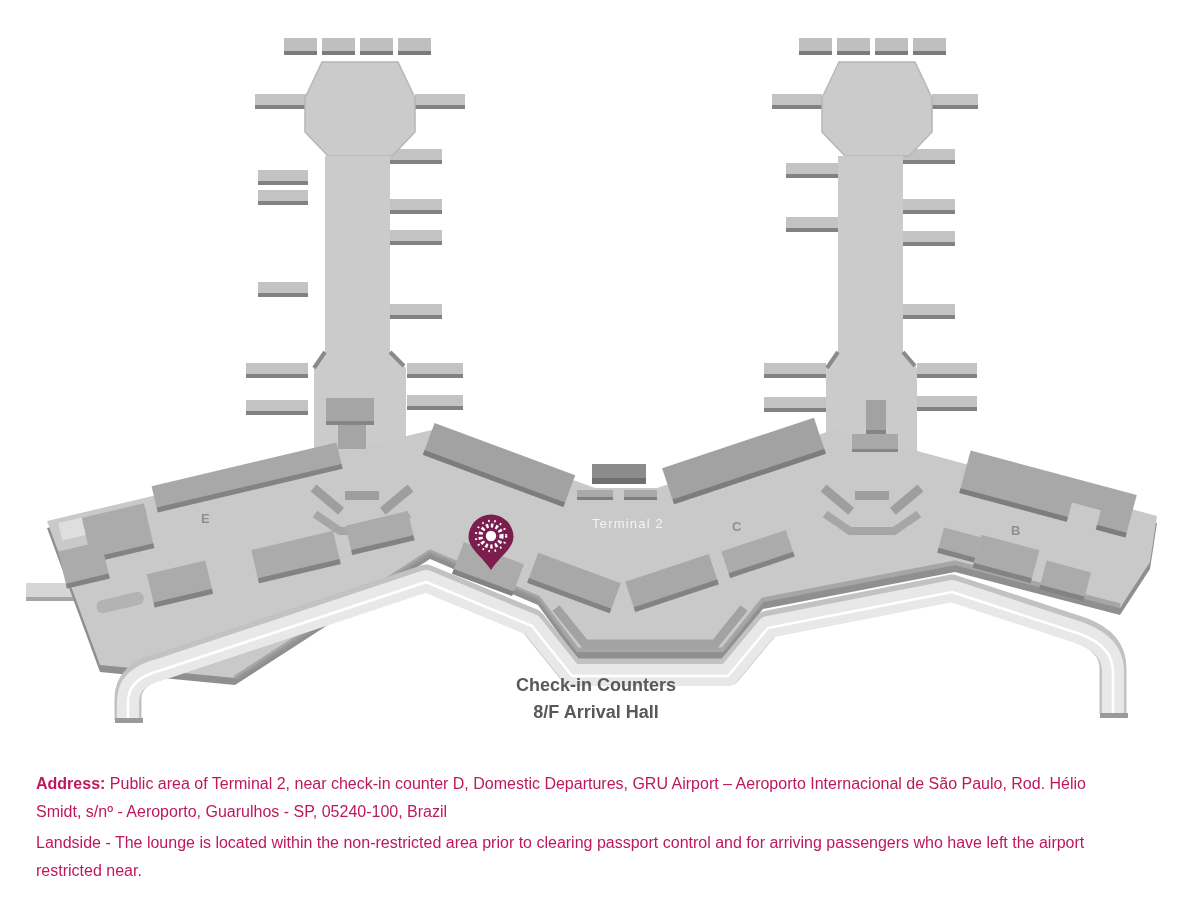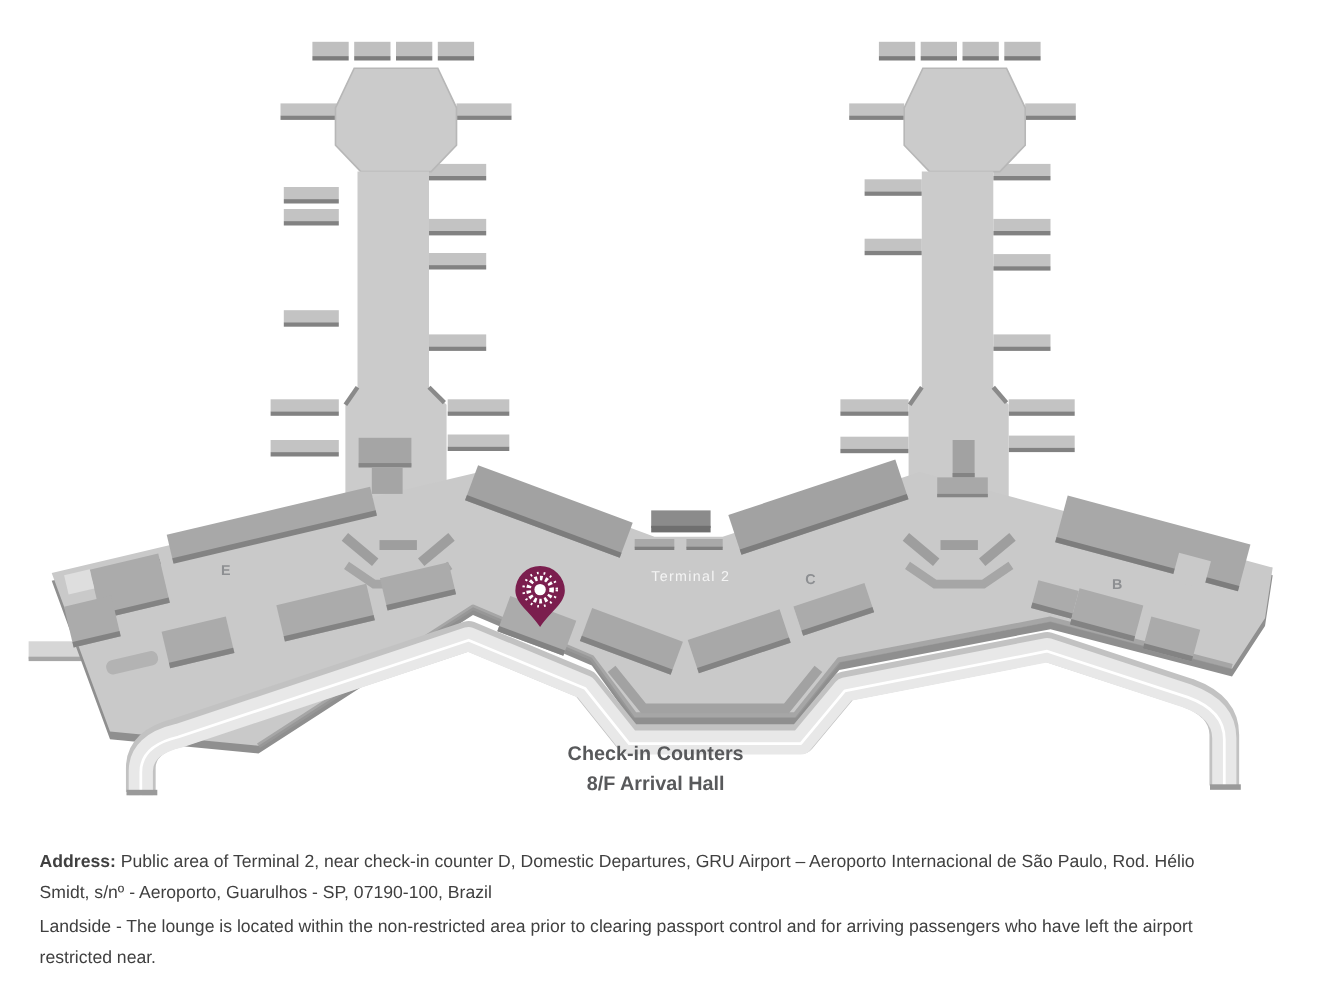--- a/index.html
+++ b/index.html
@@ -4,21 +4,21 @@
 <style>
   html,body{margin:0;padding:0;background:#ffffff;}
   body{width:1200px;height:897px;position:relative;overflow:hidden;
        font-family:"Liberation Sans","DejaVu Sans",sans-serif;}
   #map-wrap{position:absolute;left:0;top:0;width:1200px;height:745px;}
   #map-svg{display:block;width:1200px;height:745px;}
   .map-zone-label{font-size:13px;font-weight:bold;fill:#8d8f92;letter-spacing:1px;}
   .terminal-label{font-size:13px;fill:#f4f4f4;letter-spacing:1.2px;}
   #caption{position:absolute;left:0;top:672px;width:1192px;text-align:center;
            color:#58595b;font-weight:bold;font-size:18px;line-height:27px;}
-  #info{position:absolute;left:36px;top:770px;width:1132px;color:#404040;
+  #info{position:absolute;left:36px;top:770px;width:1132px;color:#be185d;
         font-size:16px;line-height:28px;}
   #info .bold{font-weight:bold;}
   #info .line{display:block;}
   #landside{margin-top:3px;}
 </style>
 </head>
 <body>
 
 <div id="map-wrap">
 <svg id="map-svg" viewBox="0 0 1200 745" xmlns="http://www.w3.org/2000/svg">
@@ -272,19 +272,19 @@
 </div>
 
 <div id="caption">
   <div>Check-in Counters</div>
   <div>8/F Arrival Hall</div>
 </div>
 
 <div id="info">
   <div>
     <span class="line"><span class="bold">Address:</span>&nbsp;<span>Public area of Terminal 2, near check-in counter D, Domestic Departures, GRU Airport – Aeroporto Internacional de São Paulo, Rod. Hélio</span></span>
-    <span class="line">Smidt, s/nº - Aeroporto, Guarulhos - SP, 07190-100, Brazil</span>
+    <span class="line">Smidt, s/nº - Aeroporto, Guarulhos - SP, 05240-100, Brazil</span>
   </div>
   <div id="landside">
     <span class="line">Landside - The lounge is located within the non-restricted area prior to clearing passport control and for arriving passengers who have left the airport</span>
     <span class="line">restricted near.</span>
   </div>
 </div>
 
 </body></html>

